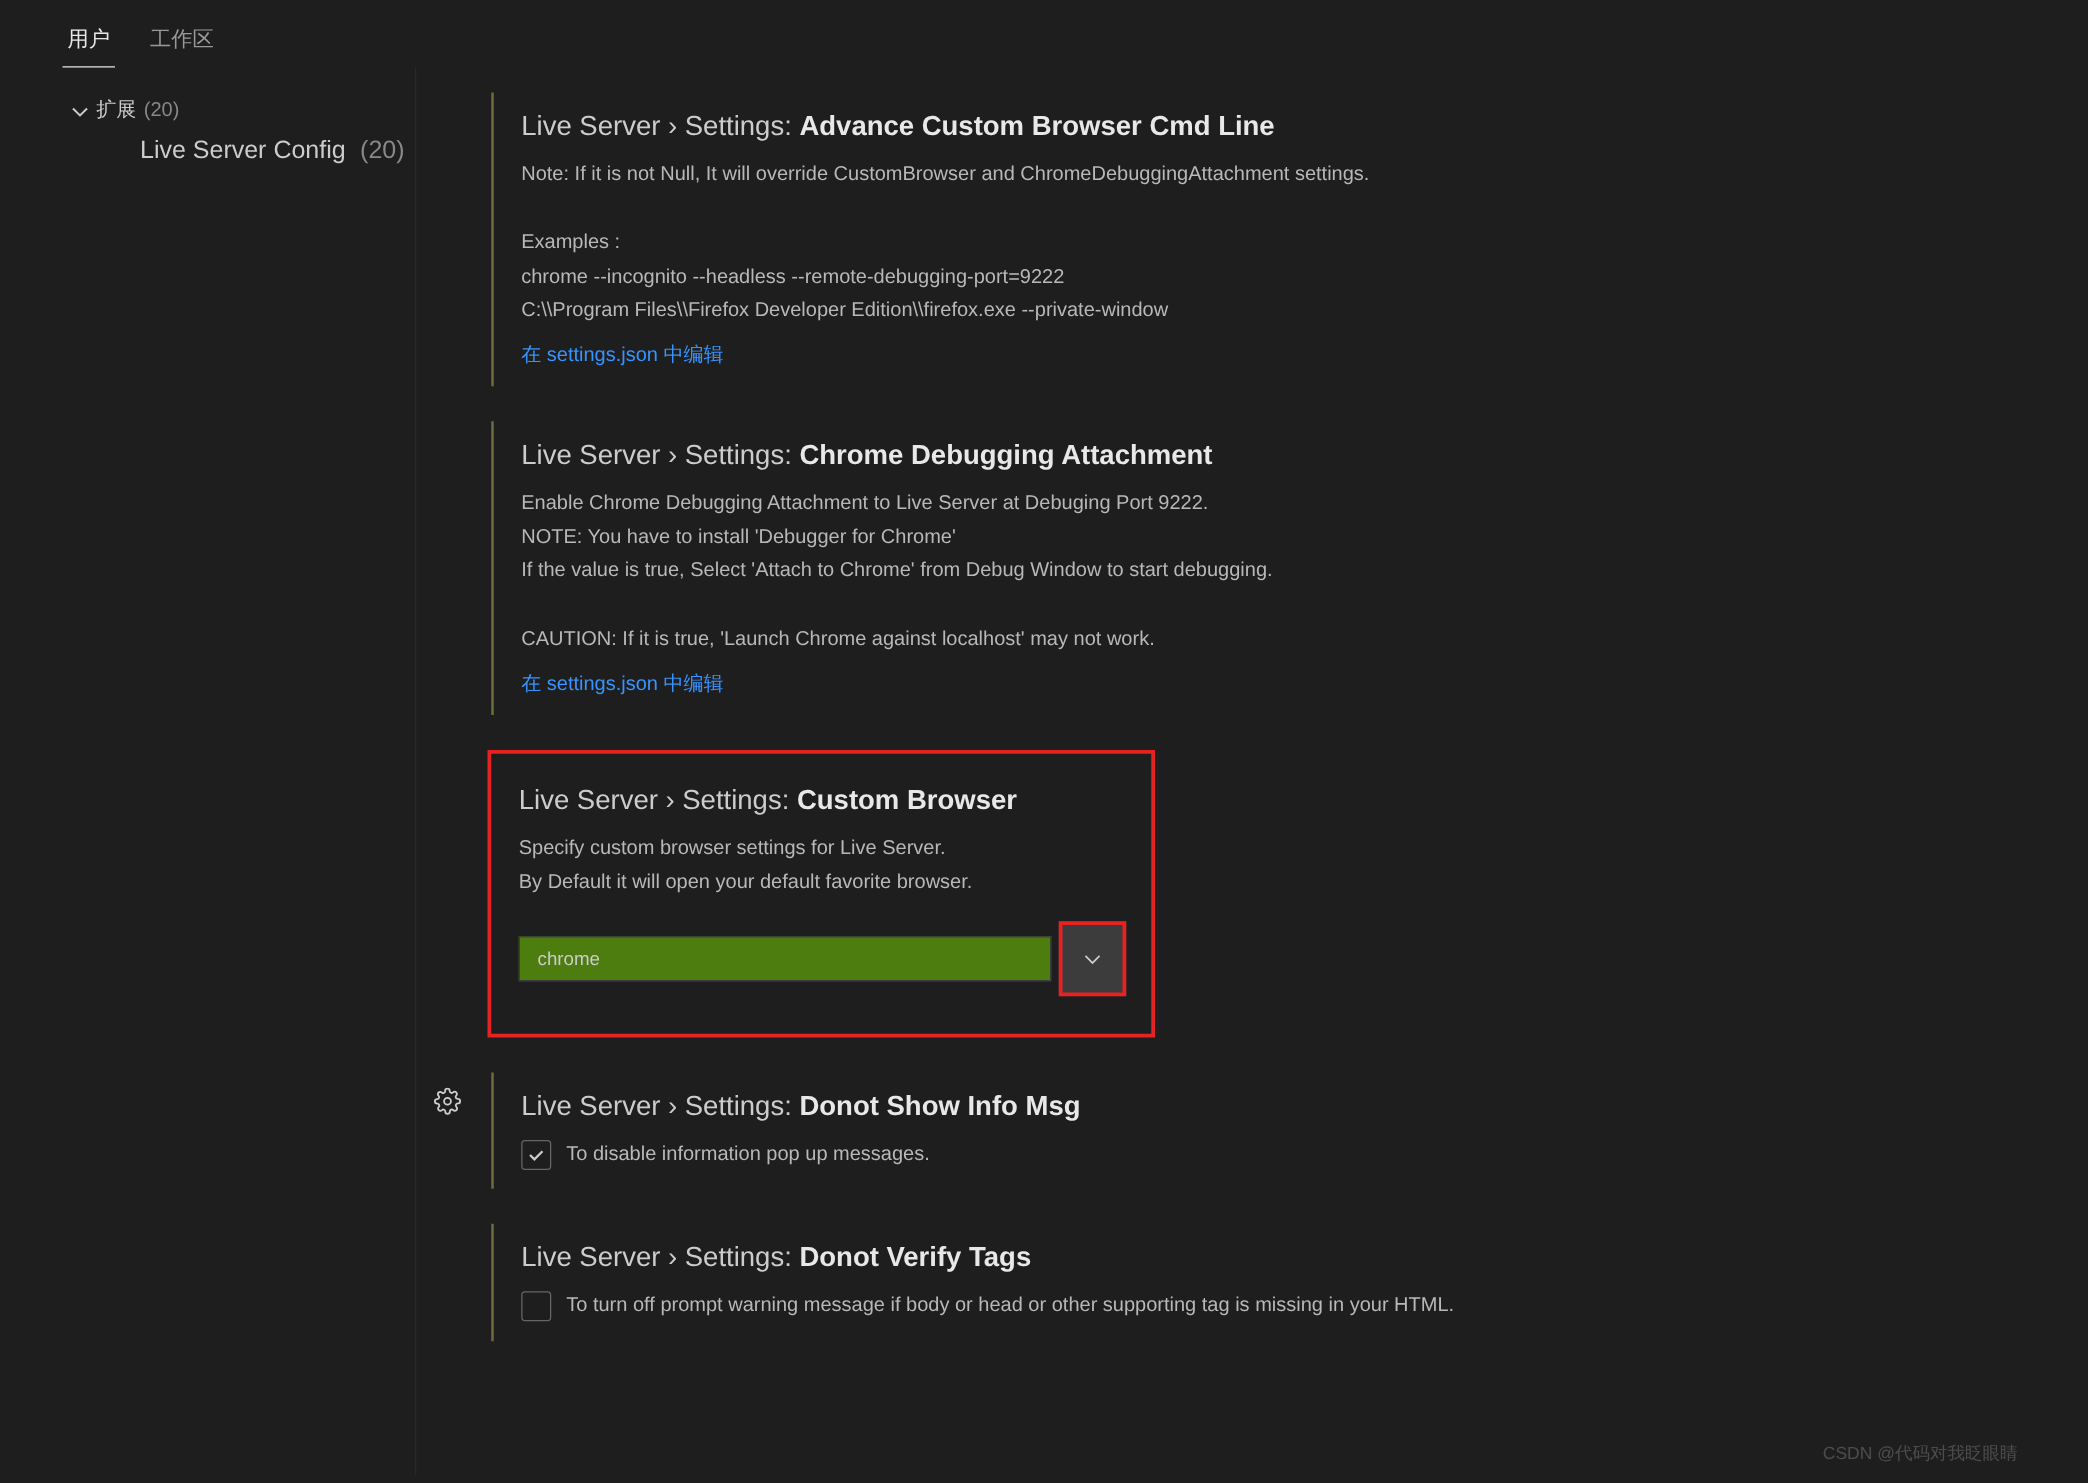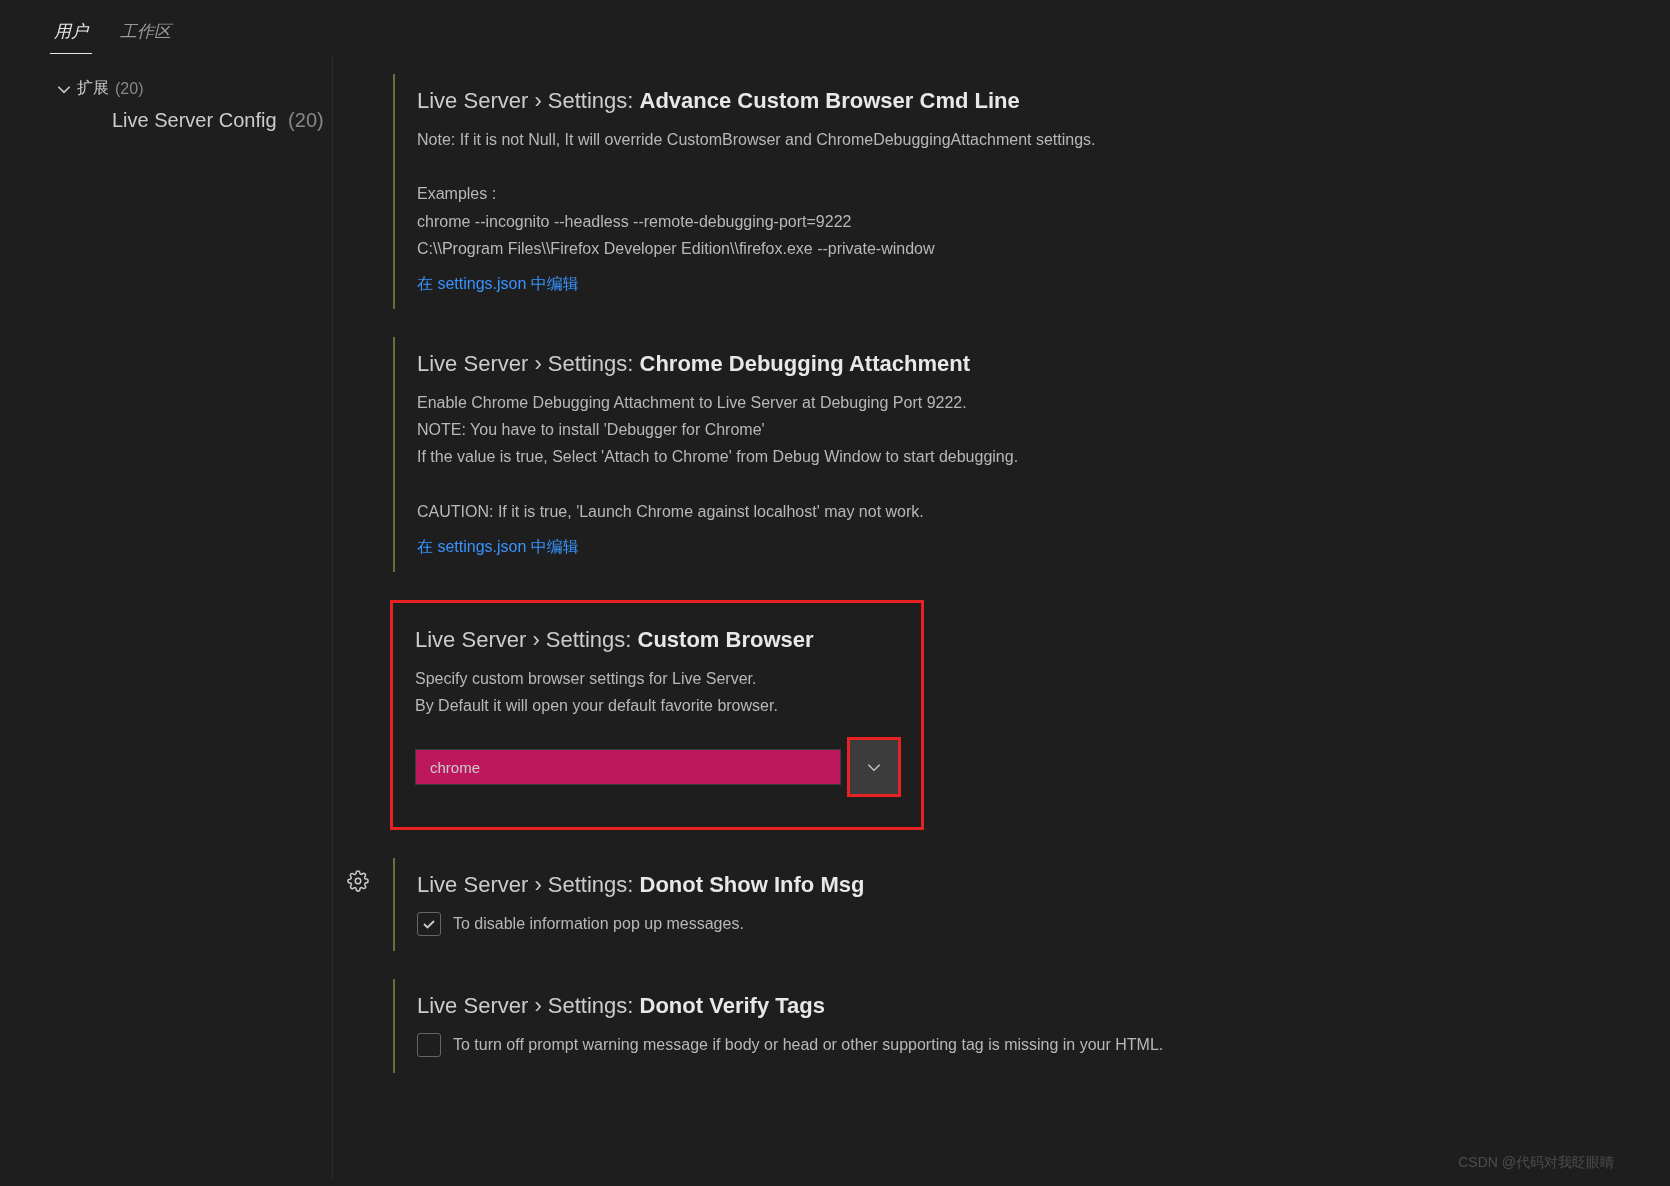--- a/index.html
+++ b/index.html
@@ -15,21 +15,20 @@
 .tabs {
   display: flex;
   padding: 12px 0 0 50px;
   gap: 24px;
 }
 .tab {
   padding: 8px 4px 10px 4px;
   color: #999;
   cursor: pointer;
   font-size: 17px;
-  font-style: italic;
 }
 .tab.active {
   color: #e8e8e8;
   border-bottom: 1px solid #e8e8e8;
 }
 .content-wrapper {
   display: flex;
   height: calc(100% - 60px);
 }
 .sidebar {
@@ -102,21 +101,21 @@
   margin-top: 12px;
   display: inline-block;
   cursor: pointer;
 }
 .select-wrapper {
   margin-top: 18px;
   display: flex;
   align-items: center;
 }
 .select-box {
-  background: #be185d;
+  background: #4d7c0f;
   border: 1px solid #3c3c3c;
   color: #ccc;
   padding: 8px 14px;
   width: 480px;
   font-size: 15px;
   height: 36px;
   display: flex;
   align-items: center;
 }
 .select-arrow {

